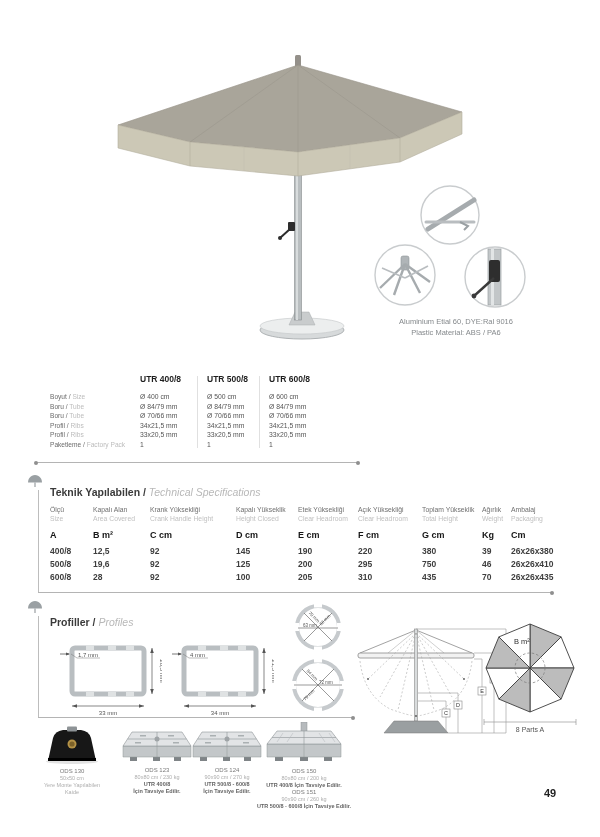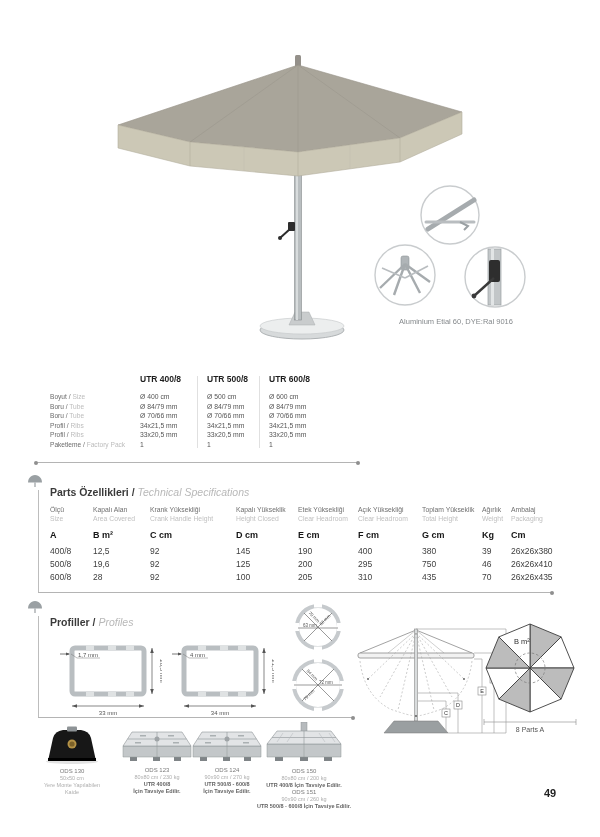--- a/index.html
+++ b/index.html
@@ -26,21 +26,21 @@
   .sp-val{font-size:6.8px;color:#555;height:9.6px;line-height:9.6px;}
   .sp-sep{position:absolute;width:1px;background:#e0e0e0;top:2px;height:72px;}
 
   
   .tech-table{position:absolute;left:50px;top:506px;width:516px;}
   .tech-grid{display:grid;grid-template-columns:43px 57px 86px 62px 60px 64px 60px 29px 55px;}
   .th{padding-bottom:5px;}
   .th .t1{font-size:6.8px;color:#6f6f6f;line-height:8.6px;}
   .th .t2{font-size:6.8px;color:#c0c0c0;line-height:8.6px;}
   .unit{font-size:9px;font-weight:bold;color:#161616;padding:2px 0 5px 0;}
-  .td{font-size:8.5px;color:#3e3e3e;height:13px;line-height:13px;}
+  .td{font-size:8.5px;color:#3e3e3e;height:13px;line-height:13px;font-weight:bold;}
 
   
   .hero-caption{position:absolute;left:340px;top:317px;width:232px;text-align:center;
                 font-size:7.5px;color:#85898c;line-height:10.5px;}
 
   
   .product{position:absolute;text-align:center;}
   .pc-code{font-size:6px;color:#7a7a7a;line-height:7.2px;}
   .pc-light{font-size:5.5px;color:#adadad;line-height:7px;}
   .pc-dark{font-size:5.5px;color:#636363;font-weight:bold;line-height:7px;}
@@ -101,20 +101,21 @@
     <circle cx="127" cy="95" r="30" fill="#fff" stroke="#c9ccce" stroke-width="1.4"></circle>
     <rect x="120" y="67" width="13" height="56" fill="#c2c6c8" stroke="#9aa0a3" stroke-width="0.7"></rect>
     <rect x="123" y="67" width="3" height="56" fill="#e2e5e6"></rect>
     <rect x="121" y="78" width="11" height="22" rx="2" fill="#2e2e2e"></rect>
     <line x1="126" y1="96" x2="106" y2="114" stroke="#3a3a3a" stroke-width="2.4"></line>
     <circle cx="106" cy="114" r="2.4" fill="#3a3a3a"></circle>
   </svg>
 
   <div class="hero-caption">
     <div>Aluminium Etial 60, DYE:Ral 9016</div>
+    <div>Plastic Material: ABS / PA6</div>
   </div>
 
   <div class="spec-table">
     <div class="sp-sep" style="left:147px;"></div>
     <div class="sp-sep" style="left:209px;"></div>
     <div class="sp-grid">
       <div class="sp-head"></div>
       <div class="sp-head">UTR 400/8</div>
       <div class="sp-head">UTR 500/8</div>
       <div class="sp-head">UTR 600/8</div>
@@ -156,21 +157,21 @@
     <span class="dot r"></span>
   </div>
 
   <svg class="abs" style="left:27px;top:474px;" width="16" height="14" viewBox="0 0 16 14">
     <path d="M8,1 C3.5,1 1,5 1,8.5 L15,8.5 C15,5 12.5,1 8,1 Z" fill="#9aa0a3"></path>
     <rect x="7.4" y="8.5" width="1.2" height="4.5" fill="#9aa0a3"></rect>
   </svg>
   <div class="vline" style="left:38px;top:490px;height:102px;"></div>
 
   <div class="section-title" style="left:50px;top:486px;">
-    <span class="tr">Parts Özellikleri /</span>
+    <span class="tr">Teknik Yapılabilen /</span>
     <span class="en">Technical Specifications</span>
   </div>
 
   <div class="tech-table">
     <div class="tech-grid">
       <div class="th">
           <div class="t1">Ölçü</div>
           <div class="t2">Size</div>
         </div>
       <div class="th">
@@ -214,21 +215,21 @@
       <div class="unit">F cm</div>
       <div class="unit">G cm</div>
       <div class="unit">Kg</div>
       <div class="unit">Cm</div>
 
       <div class="td">400/8</div>
       <div class="td">12,5</div>
       <div class="td">92</div>
       <div class="td">145</div>
       <div class="td">190</div>
-      <div class="td">400</div>
+      <div class="td">220</div>
       <div class="td">380</div>
       <div class="td">39</div>
       <div class="td">26x26x380</div>
 
       <div class="td">500/8</div>
       <div class="td">19,6</div>
       <div class="td">92</div>
       <div class="td">125</div>
       <div class="td">200</div>
       <div class="td">295</div>

